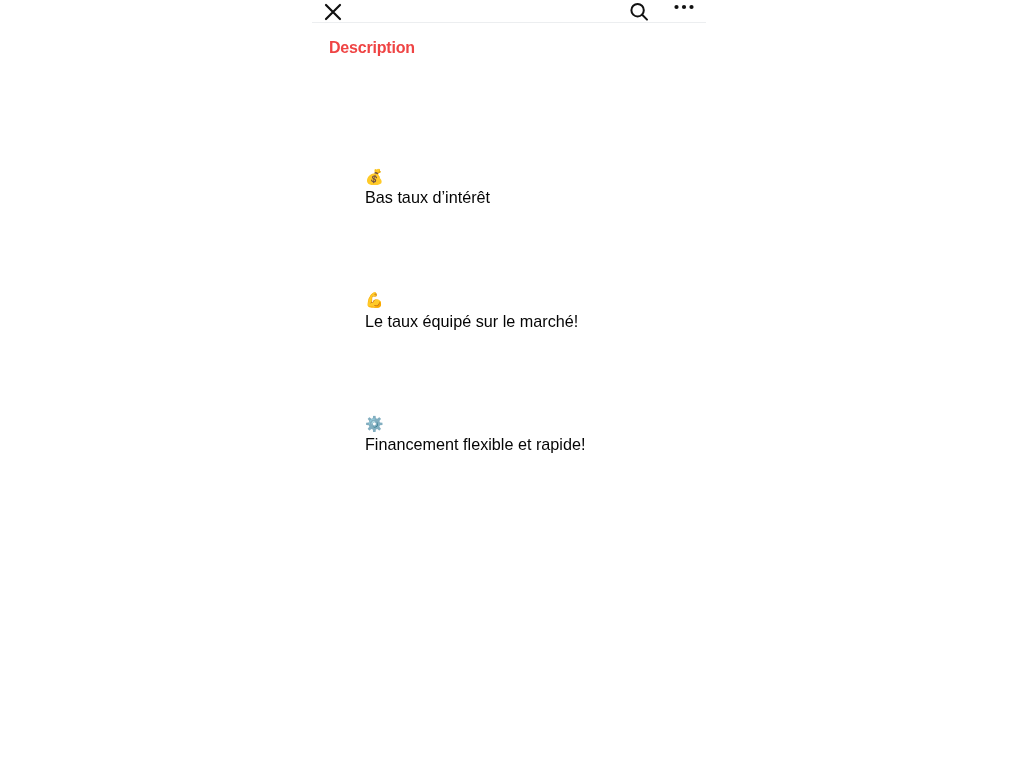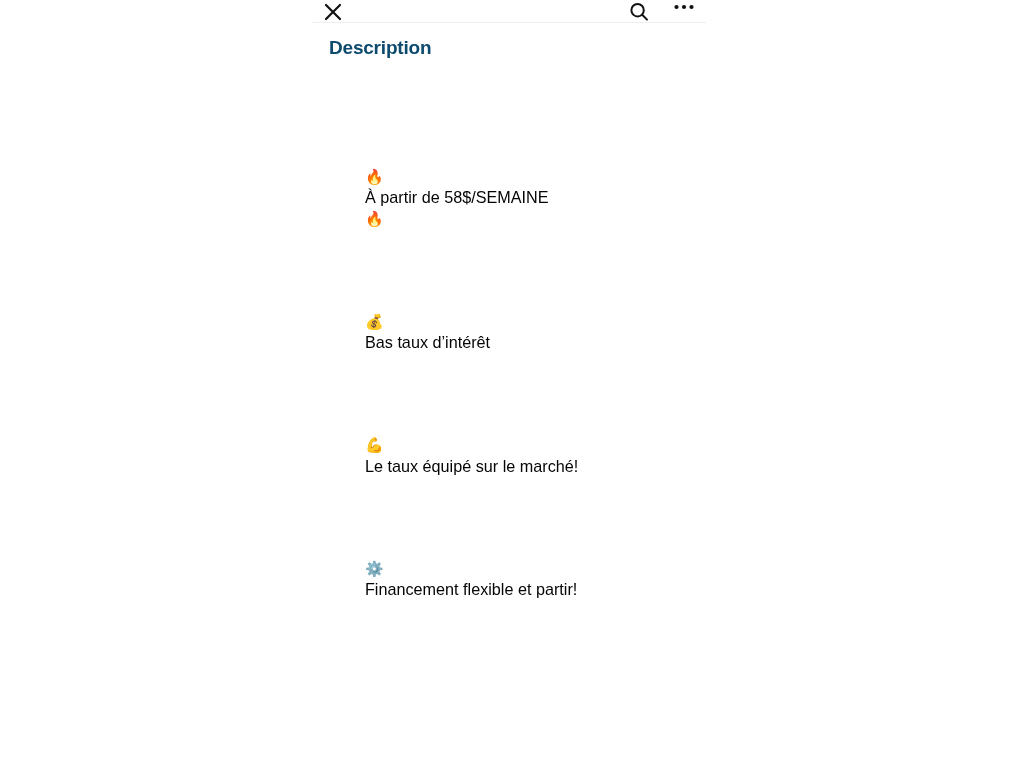--- a/index.html
+++ b/index.html
@@ -59,24 +59,24 @@
   
   .content {
     position: absolute;
     left: 312px;
     top: 23px;
     width: 394px;
     box-sizing: border-box;
     padding: 14px 4px 0 17px;
   }
   .section-title {
-    font-size: 19px;
+    font-size: 16px;
     font-weight: bold;
     letter-spacing: -0.2px;
-    color: #0c4a6e;
+    color: #ef4444;
     margin: 0 0 5px 0;
     line-height: 22px;
   }
   .desc-body {
     font-size: 16.2px;
     line-height: 20.4px;
     color: #050505;
     white-space: pre-wrap;
     word-wrap: break-word;
   }
@@ -121,35 +121,30 @@
   <div class="toolbar-sep"></div>
 
   <div class="content">
 
     <div class="section-title">Description</div>
 
     <div class="desc-body">
 
       
       <div class="line">
-        <span class="emoji">🔥</span>
-        <span>À partir de 58$/SEMAINE</span>
-        <span class="emoji">🔥</span>
-      </div>
-      <div class="line">
         <span class="emoji">💰</span>
         <span>Bas taux d’intérêt</span>
       </div>
       <div class="line">
         <span class="emoji">💪</span>
         <span>Le taux équipé sur le marché!</span>
       </div>
       <div class="line">
         <span class="emoji">⚙️</span>
-        <span>Financement flexible et partir!</span>
+        <span>Financement flexible et rapide!</span>
       </div>
 
       <div class="line blank"></div>
       <div class="line blank-sm"></div>
 
       
       
       
       
       

